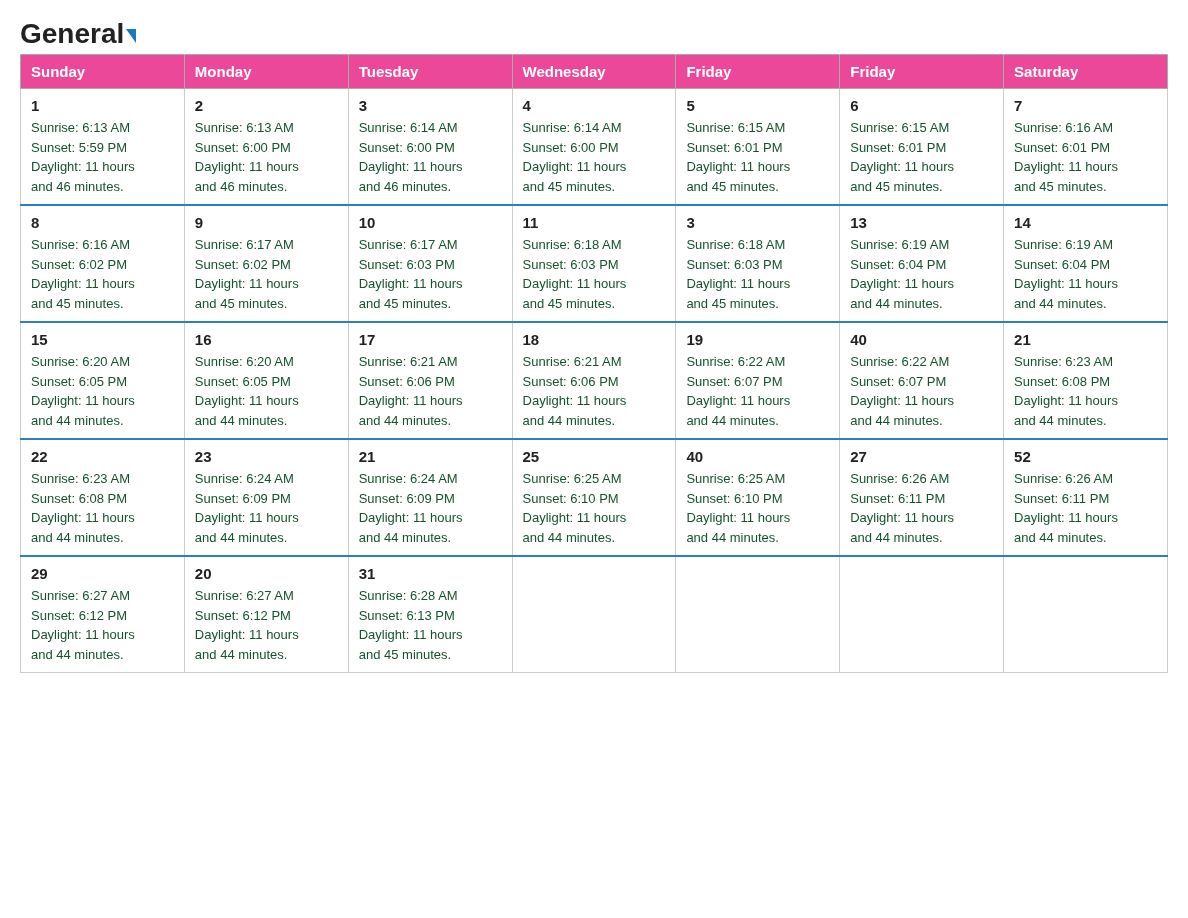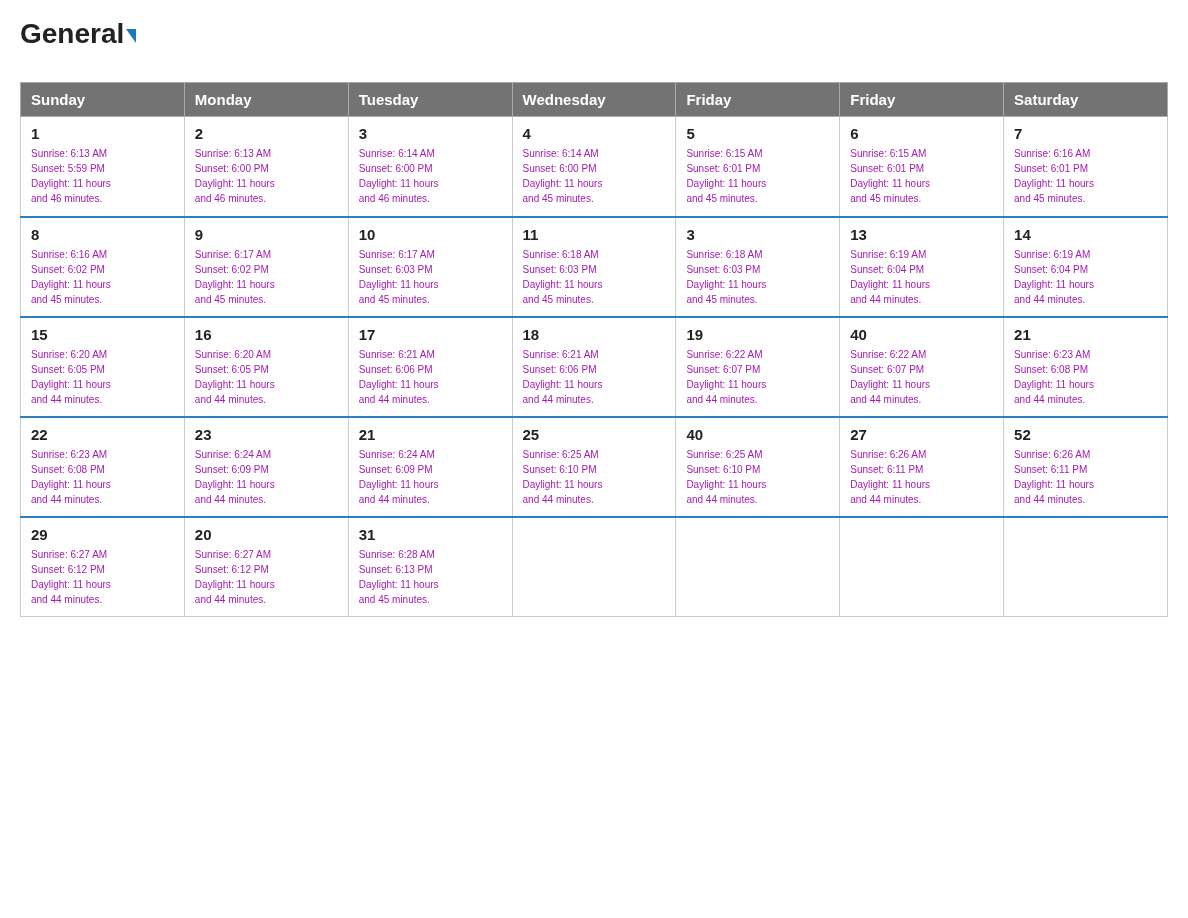--- a/index.html
+++ b/index.html
@@ -7,21 +7,21 @@
       font-family: Arial, sans-serif;
       background: #fff;
       padding: 20px;
       width: 1188px;
       min-height: 918px;
     }
     .header {
       display: flex;
       justify-content: space-between;
       align-items: center;
-      margin-bottom: 36px;
+      margin-bottom: 8px;
     }
     .logo {
       display: flex;
       flex-direction: column;
       align-items: flex-start;
     }
     .logo-text {
       font-size: 28px;
       font-weight: bold;
       color: #222;
@@ -57,21 +57,21 @@
       font-size: 24px;
       font-weight: normal;
       color: #444;
     }
     table {
       width: 100%;
       border-collapse: collapse;
       table-layout: fixed;
     }
     thead tr th {
-      background-color: #737373;
+      background-color: #ec4899;
       color: #fff;
       font-size: 15px;
       font-weight: bold;
       padding: 8px 10px;
       text-align: left;
       border: 1px solid #aaa;
     }
     tbody tr td {
       vertical-align: top;
       padding: 8px 10px;
@@ -79,23 +79,23 @@
       color: #222;
       border: 1px solid #ccc;
       height: 100px;
     }
     tbody tr td .day-num {
       font-size: 15px;
       font-weight: bold;
       margin-bottom: 4px;
     }
     tbody tr td .day-info {
-      font-size: 10px;
+      font-size: 13px;
       line-height: 1.5;
-      color: #a21caf;
+      color: #14532d;
     }
     tbody tr:not(:last-child) td {
       border-bottom: 2px solid #2d7fc1;
     }
     .empty-cell {
       background: #fff;
     }
   </style>
 </head>
 <body>

